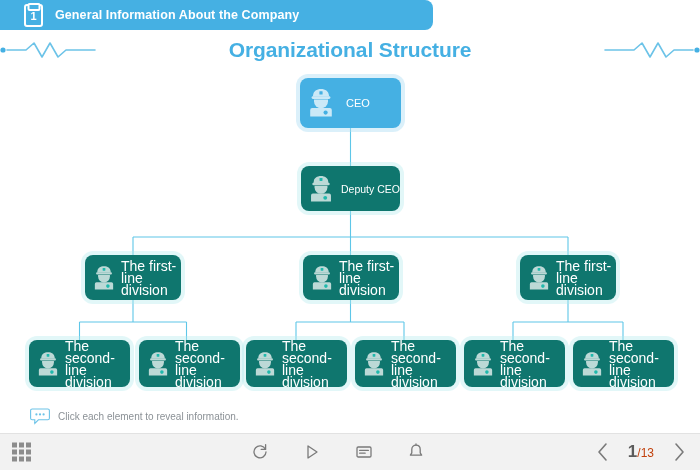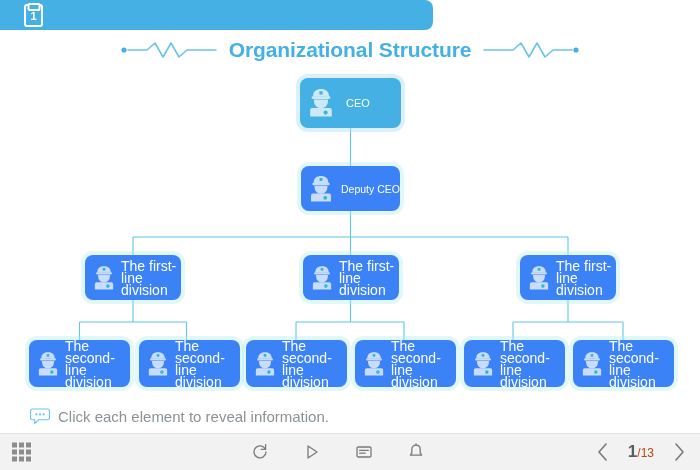--- a/index.html
+++ b/index.html
@@ -63,21 +63,21 @@
     white-space: nowrap;
   }
 
   
   .slide-title-row {
     position: absolute;
     left: 0; top: 36px;
     width: 700px; height: 28px;
     display: flex;
     align-items: center;
-    justify-content: center;
+    justify-content: space-between;
     gap: 10px;
   }
   .slide-title {
     color: #45b0e3;
     font-size: 21px;
     font-weight: bold;
     letter-spacing: -0.1px;
     white-space: nowrap;
   }
   .zig { flex: 0 0 auto; display: block; }
@@ -93,21 +93,21 @@
   .node {
     position: absolute;
     border-radius: 8px;
     display: flex;
     align-items: center;
     padding-left: 8px;
     box-shadow: 0 0 0 4px rgba(180, 235, 236, 0.38);
     z-index: 2;
   }
   .node.blue  { background: #45b0e3; box-shadow: 0 0 0 4px rgba(175, 222, 245, 0.45); }
-  .node.teal  { background: #3b82f6; }
+  .node.teal  { background: #0f766e; }
   .node-label {
     color: #ffffff;
     font-size: 14px;
     line-height: 12px;
     margin-left: 6px;
     text-align: left;
   }
   .node.ceo .node-label { font-size: 11px; margin-left: 12px; }
   .node.deputy .node-label { font-size: 10.5px; margin-left: 8px; }
 
@@ -116,21 +116,21 @@
   
   .hint-row {
     position: absolute;
     left: 30px; top: 408px;
     display: flex;
     align-items: center;
     gap: 8px;
   }
   .hint-text {
     color: #8b9196;
-    font-size: 15px;
+    font-size: 10px;
   }
 
   
   .toolbar {
     position: absolute;
     left: 0; bottom: 0;
     width: 700px; height: 37px;
     background: #f2f2f2;
     border-top: 1px solid #e2e2e2;
     display: flex;
@@ -180,20 +180,21 @@
 </style>
 </head>
 <body>
 
 <div id="app">
 
   <div class="header-bar">
     <div class="clipboard-icon">
       <span class="clipboard-num">1</span>
     </div>
+    <div class="header-title">General Information About the Company</div>
   </div>
 
   <div class="slide-title-row">
     <svg class="zig" width="98" height="18" viewBox="0 0 98 18">
       <circle cx="3" cy="9" r="2.6" fill="#45b0e3"></circle>
       <path d="M7 9 H26 L34 2 L42 16 L50 2 L58 16 L66 9 H95" fill="none" stroke="#6cc3e8" stroke-width="1.6" stroke-linecap="round" stroke-linejoin="round"></path>
     </svg>
     <div class="slide-title">Organizational Structure</div>
     <svg class="zig" width="98" height="18" viewBox="0 0 98 18">
       <path d="M3 9 H32 L40 2 L48 16 L56 2 L64 16 L72 9 H91" fill="none" stroke="#6cc3e8" stroke-width="1.6" stroke-linecap="round" stroke-linejoin="round"></path>

